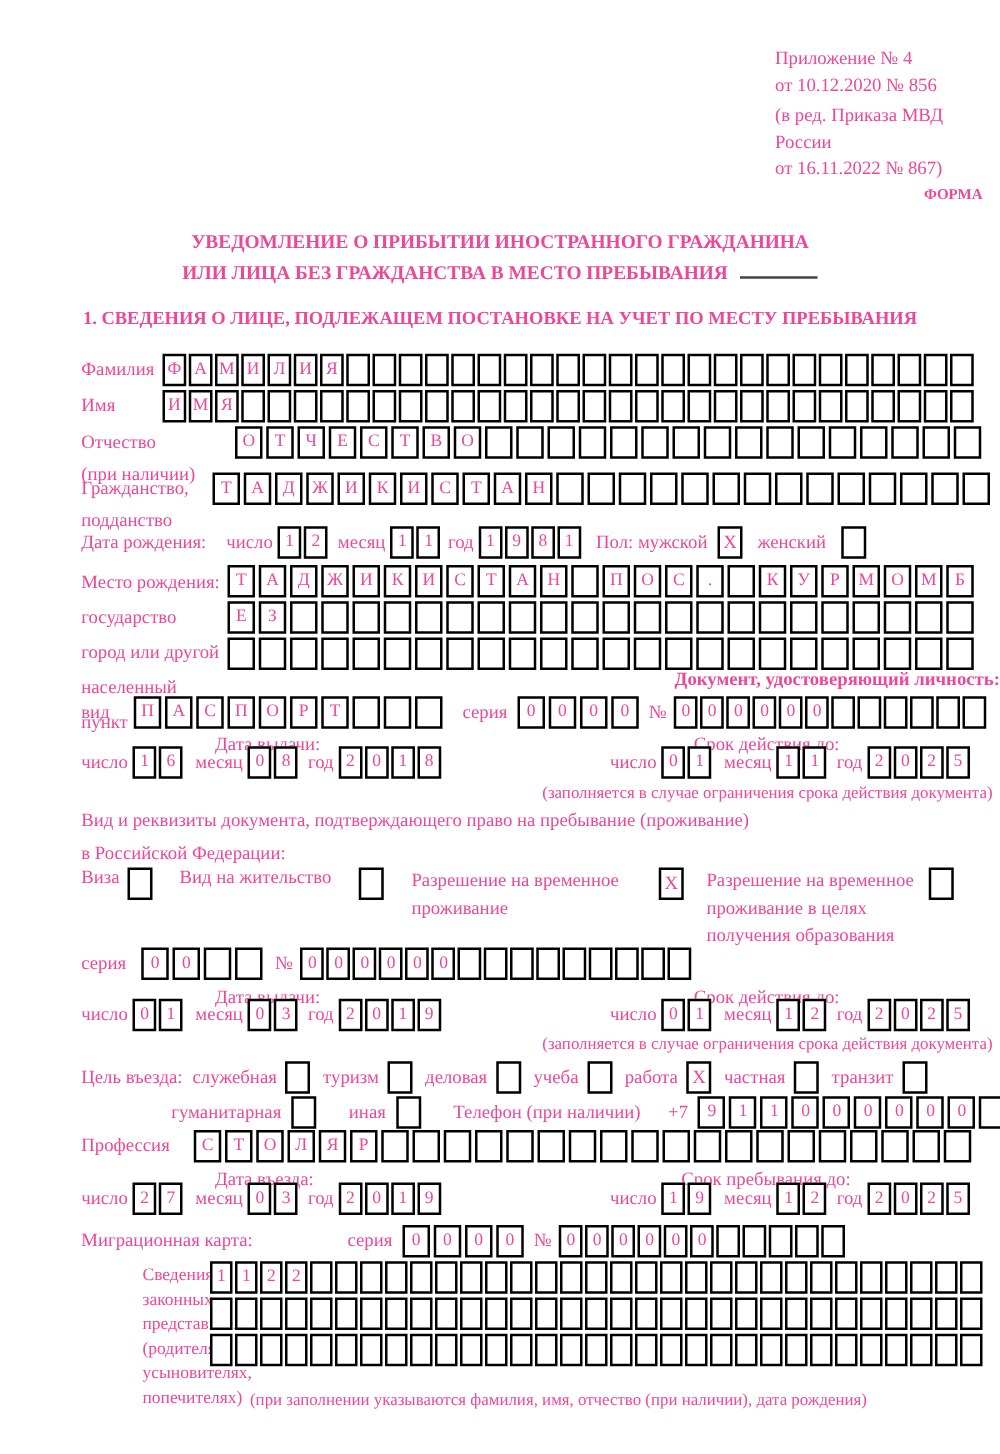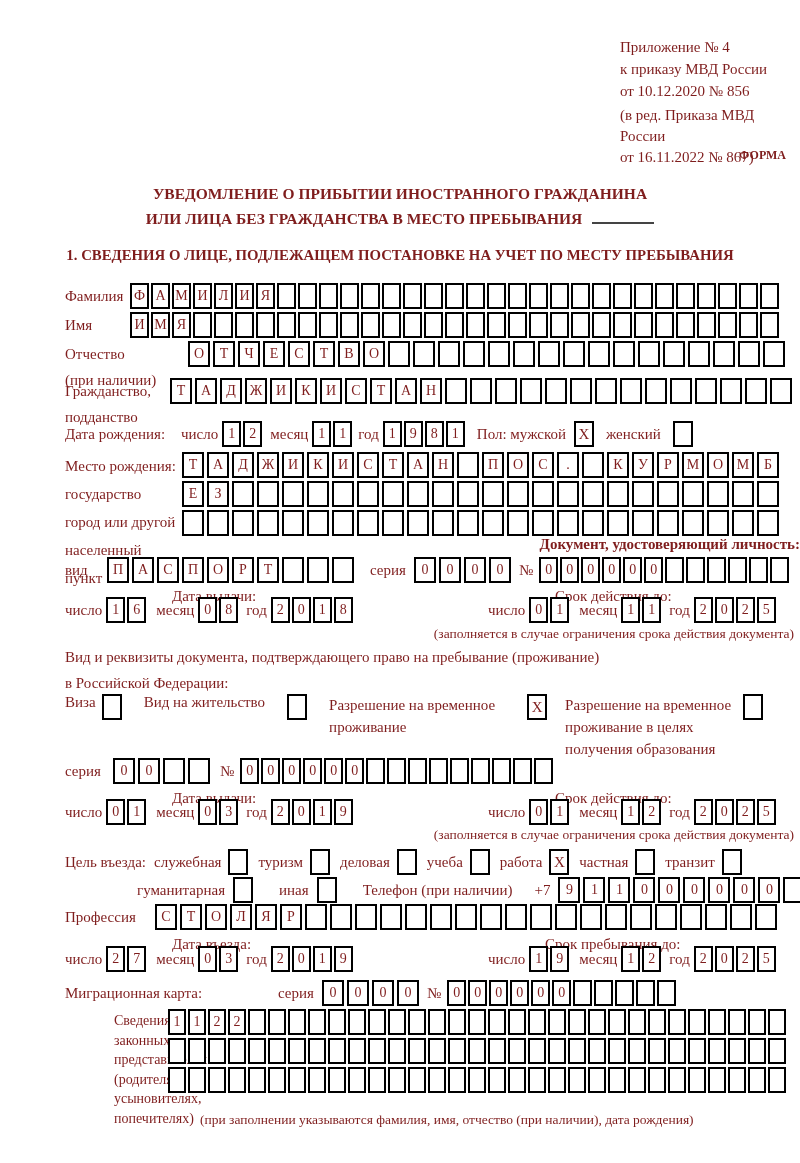--- a/index.html
+++ b/index.html
@@ -1,19 +1,19 @@
 <!DOCTYPE html>
 <html><head>
 <meta charset="utf-8">
 <style>
   * { margin:0; padding:0; box-sizing:border-box; }
   html,body { background:#fff; }
   .page {
     position:relative; width:800px; height:1163px; margin:0 auto;
-    background:#fff; color:#7f1d1d;
+    background:#fff; color:#ec4899;
     font-family:"Liberation Serif","DejaVu Serif",serif;
     font-size:15px; overflow:hidden;text-decoration:underline;
   }
   .abs { position:absolute; }
   .row { position:absolute; display:flex; align-items:center; white-space:nowrap; }
   .row.top { align-items:flex-start; }
 
   
   .cells { display:flex; gap:2px; }
   .cell {
@@ -49,21 +49,20 @@
   .ctr-bold { font-weight:bold; text-align:right; width:100%; left:0;padding-left:43px; }
   .optlabel { text-align:left; line-height:22px; white-space:normal; }
 </style>
 </head>
 <body>
 
 <div class="page">
 
   <div class="abs annex">
     <div>Приложение № 4</div>
-    <div>к приказу МВД России</div>
     <div>от 10.12.2020 № 856</div>
     <div class="amend">
       <div>(в ред. Приказа МВД России</div>
       <div>от 16.11.2022 № 867)</div>
     </div>
   </div>
 
   <div class="abs forma">ФОРМА</div>
 
   <div class="abs title">

